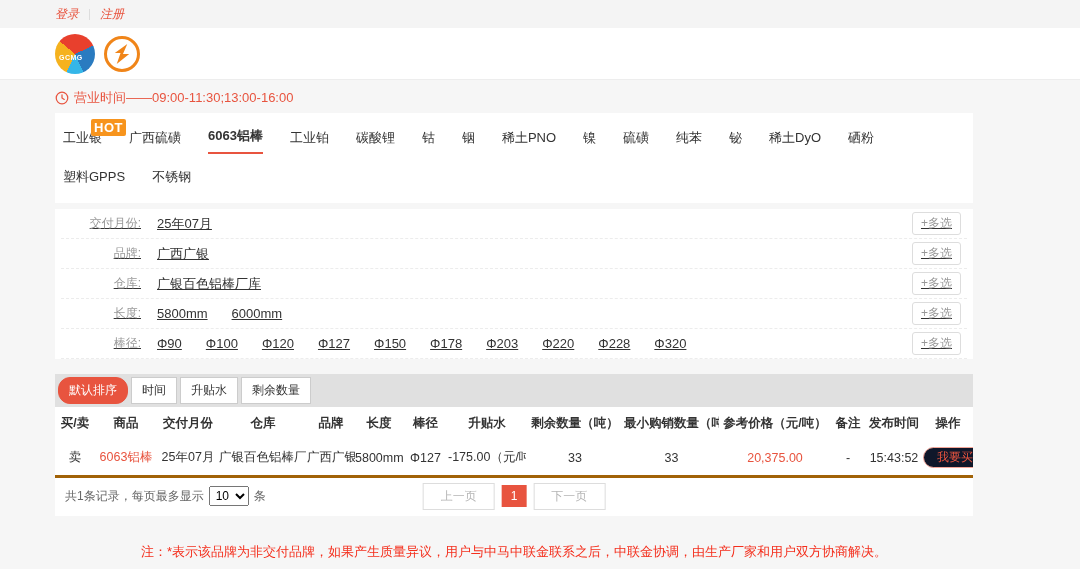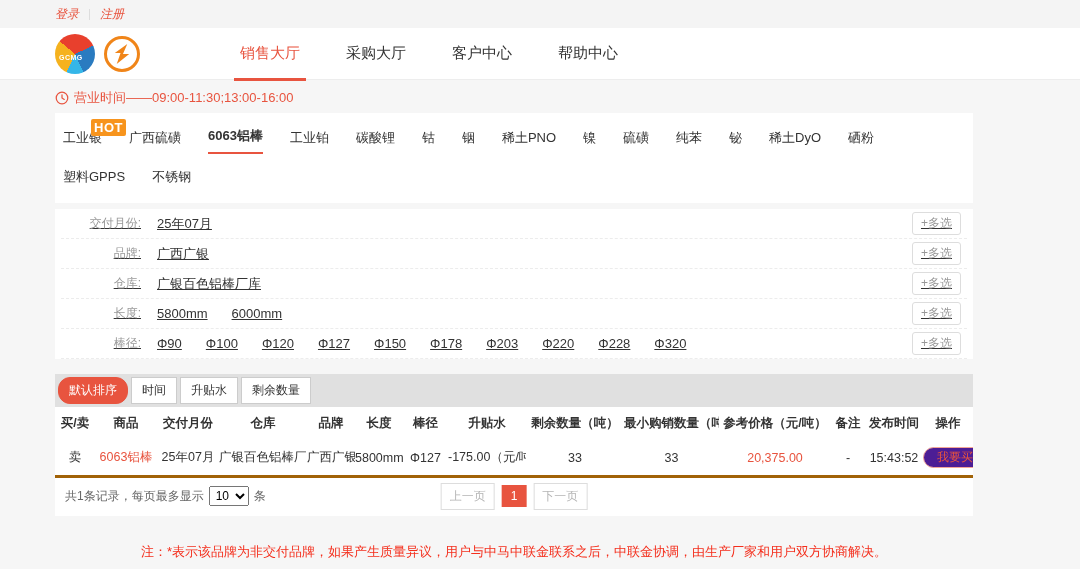--- a/index.html
+++ b/index.html
@@ -84,33 +84,33 @@
     font-size:12px; padding:4px 10px; cursor:pointer;
   }
   .sort-tab.active { background:#e8543f; border-color:#e8543f; color:#fff;border-radius:12px; }
 
   
   .table-card table { width:918px; border-collapse:collapse; table-layout:fixed; }
   th { font-size:12.5px; font-weight:bold; color:#333; height:33px; text-align:center; white-space:nowrap; overflow:hidden; }
   td { font-size:12.5px; color:#333; height:35px; text-align:center; white-space:nowrap; overflow:hidden; }
   td.red, .red { color:#e8543f; }
   .buy-btn {
-    border:1px solid #f3a598; background:#4c1d95; color:#e8543f;
+    border:1px solid #f3a598; background:#0f172a; color:#e8543f;
     border-radius:12px; padding:1px 13px; font-size:12px; cursor:pointer;
   }
 
   
   .pagination {
     background:#fff; border-top:3px solid #a16207;
     display:flex; align-items:center; padding:8px 10px 10px; position:relative;
   }
   .page-info { font-size:12px; color:#666; display:flex; align-items:center; gap:5px; }
   .per-page-select { font-size:12px; padding:1px 2px; }
   .pager { position:absolute; left:50%; transform:translateX(-50%); display:flex; align-items:center; gap:7px; }
-  .pg-btn { border:1px solid #ddd; background:#fff; color:#b5b5b5; font-size:12px; padding:4px 8px; cursor:pointer; }
+  .pg-btn { border:1px solid #ddd; background:#fff; color:#b5b5b5; font-size:12px; padding:4px 17px; cursor:pointer; }
   .pg-current { background:#e8543f; color:#fff; font-size:12px; padding:4px 9px; }
 
   
   .footnote { text-align:center; color:#f42f1d; font-size:13px; margin-top:27px; }
 </style>
 </head>
 <body>
 
 <div class="topbar">
   <div class="shell">
@@ -126,26 +126,20 @@
   <div class="shell">
     <div class="logo">
       <span class="logo-globe">
         <b>GCMG</b>
       </span>
       <span class="logo-ring">
         <svg width="24" height="24" viewBox="0 0 100 100">
           <polygon points="72,8 20,46 44,46 28,92 80,50 54,50" fill="#f08519"></polygon>
         </svg>
       </span>
-    </div>
-    <div class="nav">
-      <span class="nav-item active">销售大厅</span>
-      <span class="nav-item">采购大厅</span>
-      <span class="nav-item">客户中心</span>
-      <span class="nav-item">帮助中心</span>
     </div>
   </div>
 </div>
 
 <div class="shell">
 
   <div class="bizhours">
     <svg class="clock" viewBox="0 0 16 16">
       <circle cx="8" cy="8" r="6.6" fill="none" stroke="#e8543f" stroke-width="1.4"></circle>
       <path d="M8 4.4 V8 L10.6 9.6" fill="none" stroke="#e8543f" stroke-width="1.4" stroke-linecap="round"></path>

